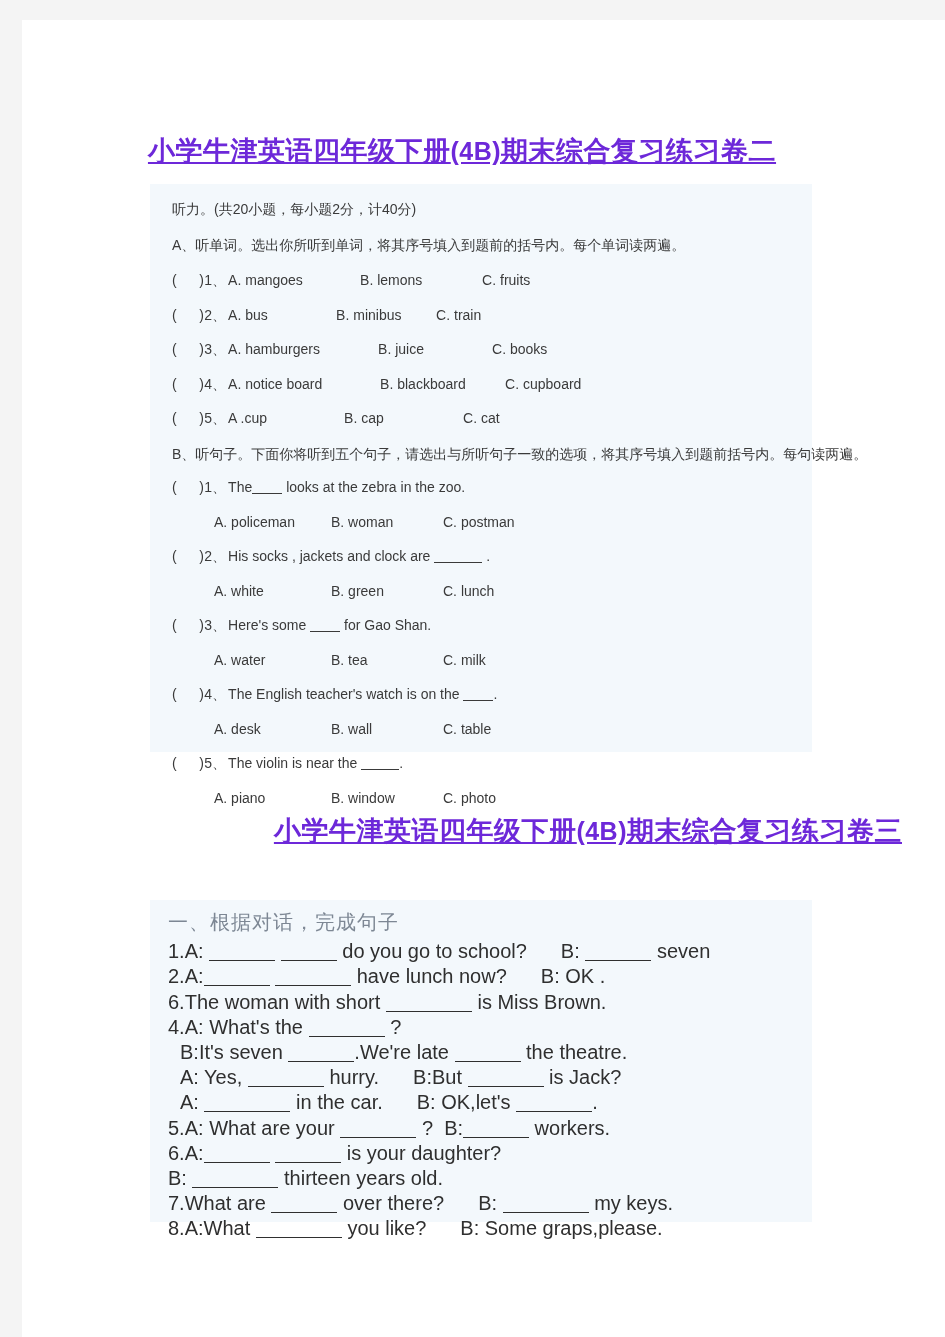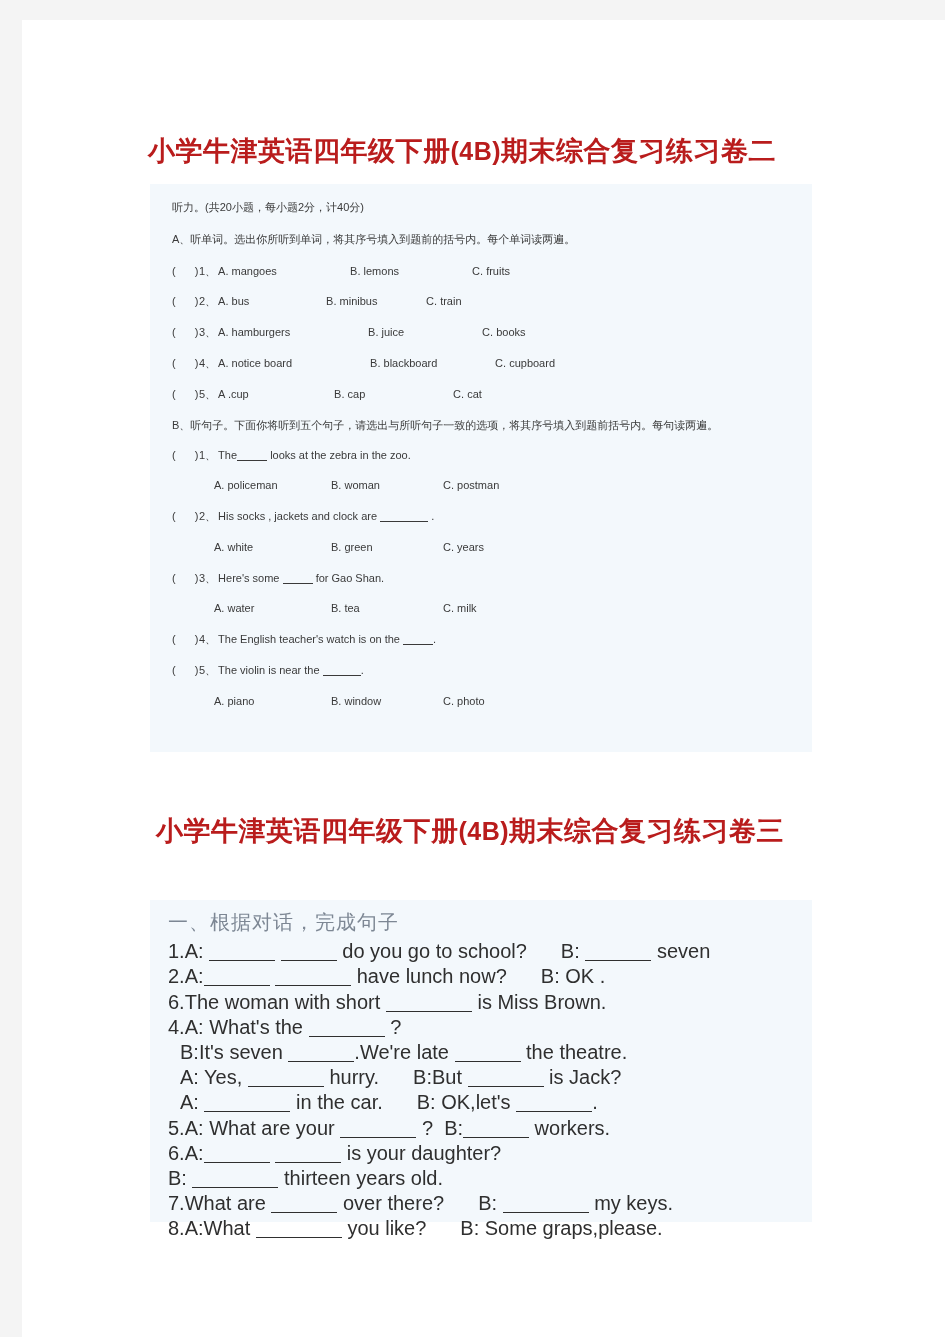--- a/index.html
+++ b/index.html
@@ -20,32 +20,33 @@
     width: 923px;
     height: 1317px;
     background: #ffffff;
   }
 
   
   .doc-title {
     font-family: "Liberation Serif", serif;
     font-size: 27px;
     font-weight: bold;
-    color: #b91c1c;
+    color: #6d28d9;
     text-align: center;
     letter-spacing: 0.5px;
     white-space: nowrap;
+    text-decoration: underline;
   }
   .doc-title .latin {
     font-family: "Liberation Sans", sans-serif;
     font-weight: bold;
     font-size: 25px;
   }
   #title-1 { position: absolute; left: 0; top: 113px; width: 880px; }
-  #title-2 { position: absolute; left: 8px; top: 793px; width: 880px; }
+  #title-2 { position: absolute; left: 0; top: 793px; width: 880px; text-align: right; }
 
   
   .block {
     position: absolute;
     background: #f3f8fc;
   }
   #block-listening {
     left: 128px;
     top: 164px;
     width: 662px;
@@ -56,21 +57,21 @@
     top: 880px;
     width: 662px;
     height: 322px;
   }
 
   
   .ls-inner {
     position: relative;
     padding: 16px 0 0 22px;
     color: #3a3a3a;
-    font-size: 11px;
+    font-size: 14px;
     font-family: "Liberation Sans", sans-serif;
   }
   .ls-head {
     margin: 0 0 18px 0;
     line-height: 1.3;
     white-space: nowrap;
   }
   .ls-head.second { margin-top: 10px; margin-bottom: 16px; }
   .ls-row {
     margin: 0 0 17px 0;
@@ -186,32 +187,35 @@
         <span class="paren"><span>(</span><span class="sp">&nbsp;&nbsp;&nbsp;&nbsp;</span><span>)</span></span><span class="num">1、</span><span>The</span><span class="blank-sm bs-4"></span> <span>looks  at  the  zebra  in  the  zoo.</span>
       </div>
       <div class="ls-row opts wo">
         <span class="ls-col-a">A. policeman</span><span class="ls-col-b">B. woman</span><span class="ls-col-c">C. postman</span>
       </div>
 
       <div class="ls-row">
         <span class="paren"><span>(</span><span class="sp">&nbsp;&nbsp;&nbsp;&nbsp;</span><span>)</span></span><span class="num">2、</span><span>His   socks , jackets   and   clock   are</span> <span class="blank-sm bs-6"></span> <span>.</span>
       </div>
       <div class="ls-row opts wo">
-        <span class="ls-col-a">A. white</span><span class="ls-col-b">B. green</span><span class="ls-col-c">C. years</span>
+        <span class="ls-col-a">A. white</span><span class="ls-col-b">B. green</span><span class="ls-col-c">C. lunch</span>
       </div>
 
       <div class="ls-row">
         <span class="paren"><span>(</span><span class="sp">&nbsp;&nbsp;&nbsp;&nbsp;</span><span>)</span></span><span class="num">3、</span><span>Here's  some</span> <span class="blank-sm bs-4"></span> <span>for  Gao  Shan.</span>
       </div>
       <div class="ls-row opts wo">
         <span class="ls-col-a">A. water</span><span class="ls-col-b">B. tea</span><span class="ls-col-c">C. milk</span>
       </div>
 
       <div class="ls-row">
         <span class="paren"><span>(</span><span class="sp">&nbsp;&nbsp;&nbsp;&nbsp;</span><span>)</span></span><span class="num">4、</span><span>The  English  teacher's  watch  is  on  the</span> <span class="blank-sm bs-4"></span><span>.</span>
+      </div>
+      <div class="ls-row opts wo">
+        <span class="ls-col-a">A. desk</span><span class="ls-col-b">B. wall</span><span class="ls-col-c">C. table</span>
       </div>
 
       <div class="ls-row">
         <span class="paren"><span>(</span><span class="sp">&nbsp;&nbsp;&nbsp;&nbsp;</span><span>)</span></span><span class="num">5、</span><span>The  violin  is  near  the</span> <span class="blank-sm bs-5"></span><span>.</span>
       </div>
       <div class="ls-row opts wo">
         <span class="ls-col-a">A. piano</span><span class="ls-col-b">B. window</span><span class="ls-col-c">C. photo</span>
       </div>
 
     </div>

